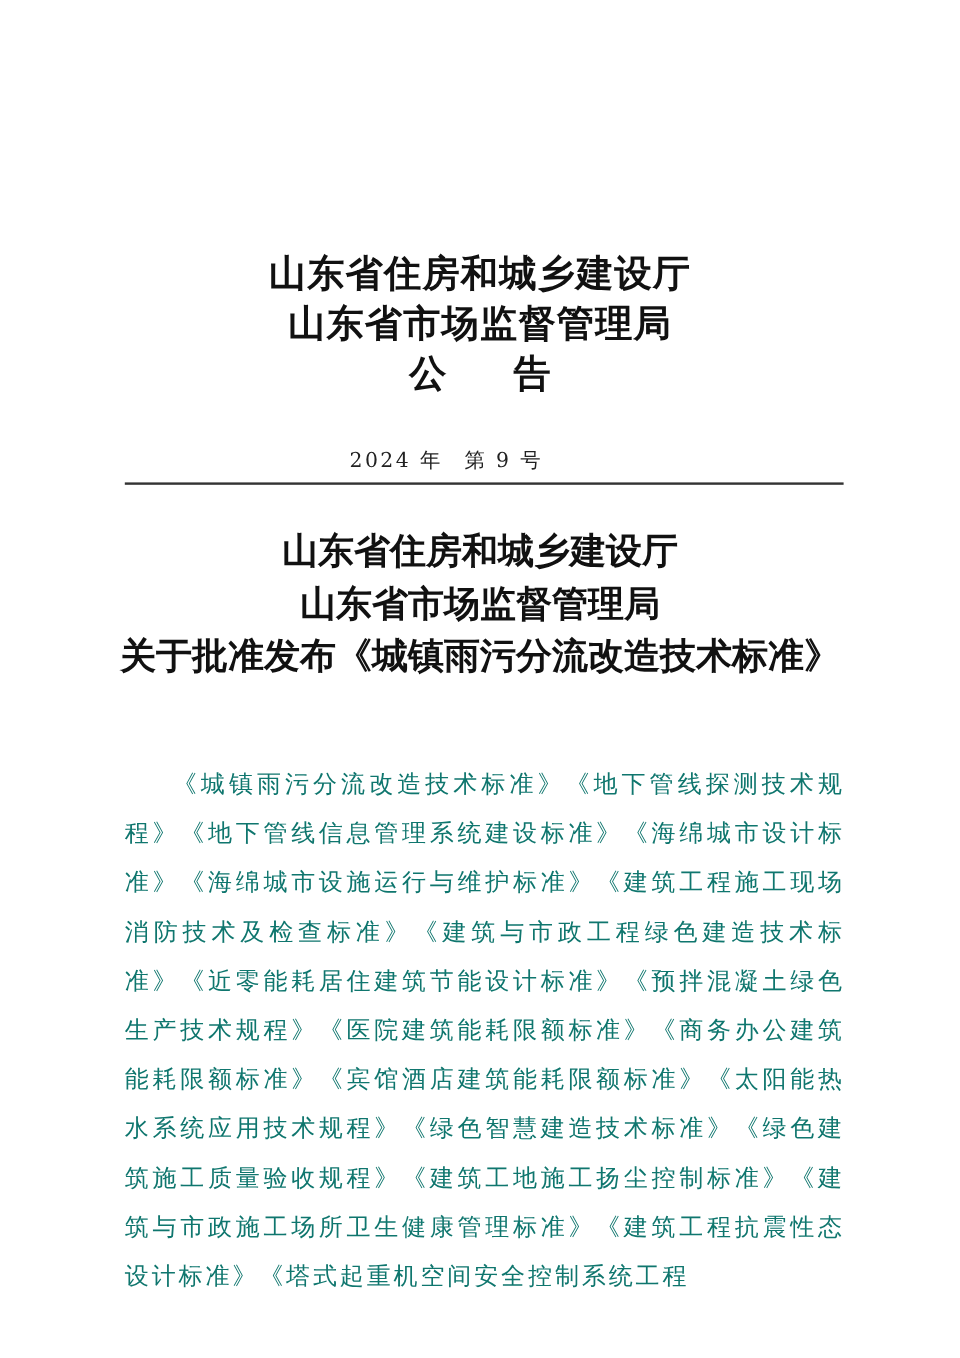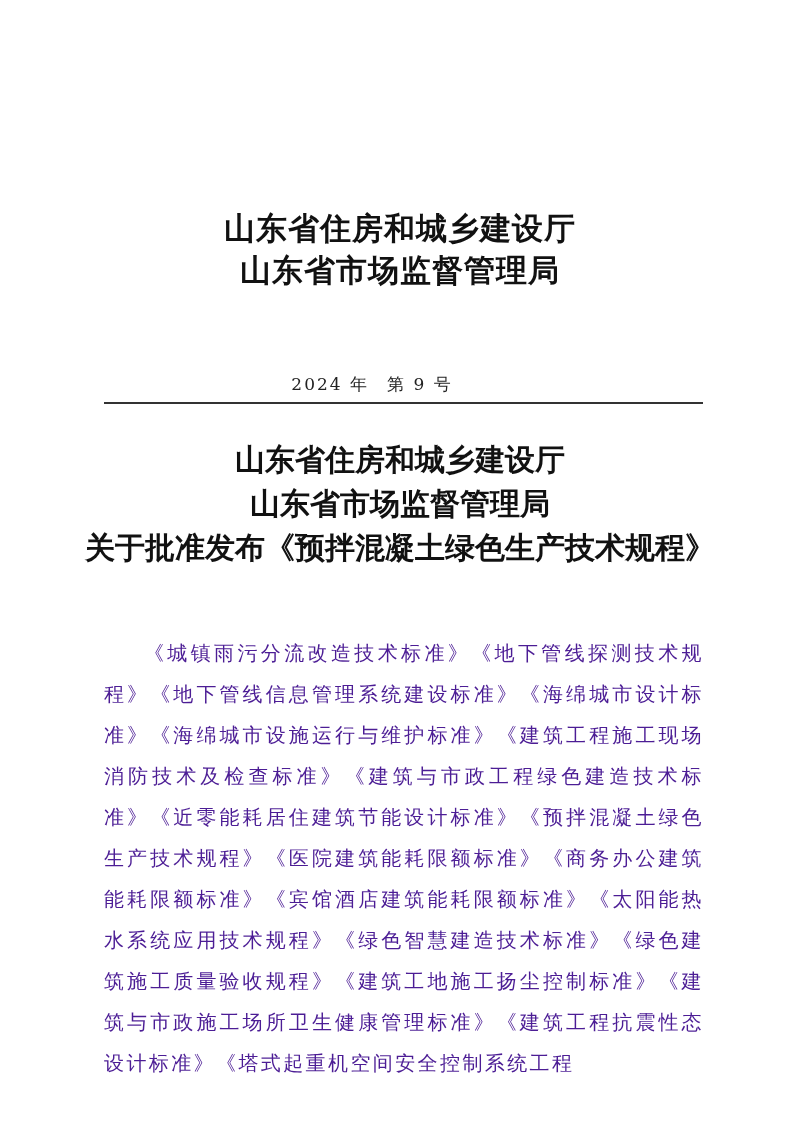--- a/index.html
+++ b/index.html
@@ -76,43 +76,46 @@
       color: #111;
       white-space: nowrap;
     }
     .body-text {
       position: absolute;
       left: 104px;
       top: 598px;
       width: 600px;
       font-size: 20px;
       line-height: 41px;
-      color: #4c1d95;
+      color: #0f766e;
       text-align: justify;
       text-indent: 2em;
       letter-spacing: 2.4px;
     }
   </style>
 </head>
 <body>
 
 <div class="page">
 
   <div class="header-block">
     <div class="header-line">山东省住房和城乡建设厅</div>
     <div class="header-line">山东省市场监督管理局</div>
+    <div class="header-line announce">
+      <span>公</span><span class="gap"></span><span>告</span>
+    </div>
   </div>
 
   <div class="issue">
     <span>2024 年</span><span class="gap"></span><span>第 9 号</span>
   </div>
 
   <div class="rule"></div>
 
   <div class="title-block">
     <div class="title-line">山东省住房和城乡建设厅</div>
     <div class="title-line">山东省市场监督管理局</div>
-    <div class="title-line">关于批准发布《预拌混凝土绿色生产技术规程》</div>
+    <div class="title-line">关于批准发布《城镇雨污分流改造技术标准》</div>
   </div>
 
   <div class="body-text">《城镇雨污分流改造技术标准》《地下管线探测技术规程》《地下管线信息管理系统建设标准》《海绵城市设计标准》《海绵城市设施运行与维护标准》《建筑工程施工现场消防技术及检查标准》《建筑与市政工程绿色建造技术标准》《近零能耗居住建筑节能设计标准》《预拌混凝土绿色生产技术规程》《医院建筑能耗限额标准》《商务办公建筑能耗限额标准》《宾馆酒店建筑能耗限额标准》《太阳能热水系统应用技术规程》《绿色智慧建造技术标准》《绿色建筑施工质量验收规程》《建筑工地施工扬尘控制标准》《建筑与市政施工场所卫生健康管理标准》《建筑工程抗震性态设计标准》《塔式起重机空间安全控制系统工程</div>
 
 </div>
 
 </body></html>

